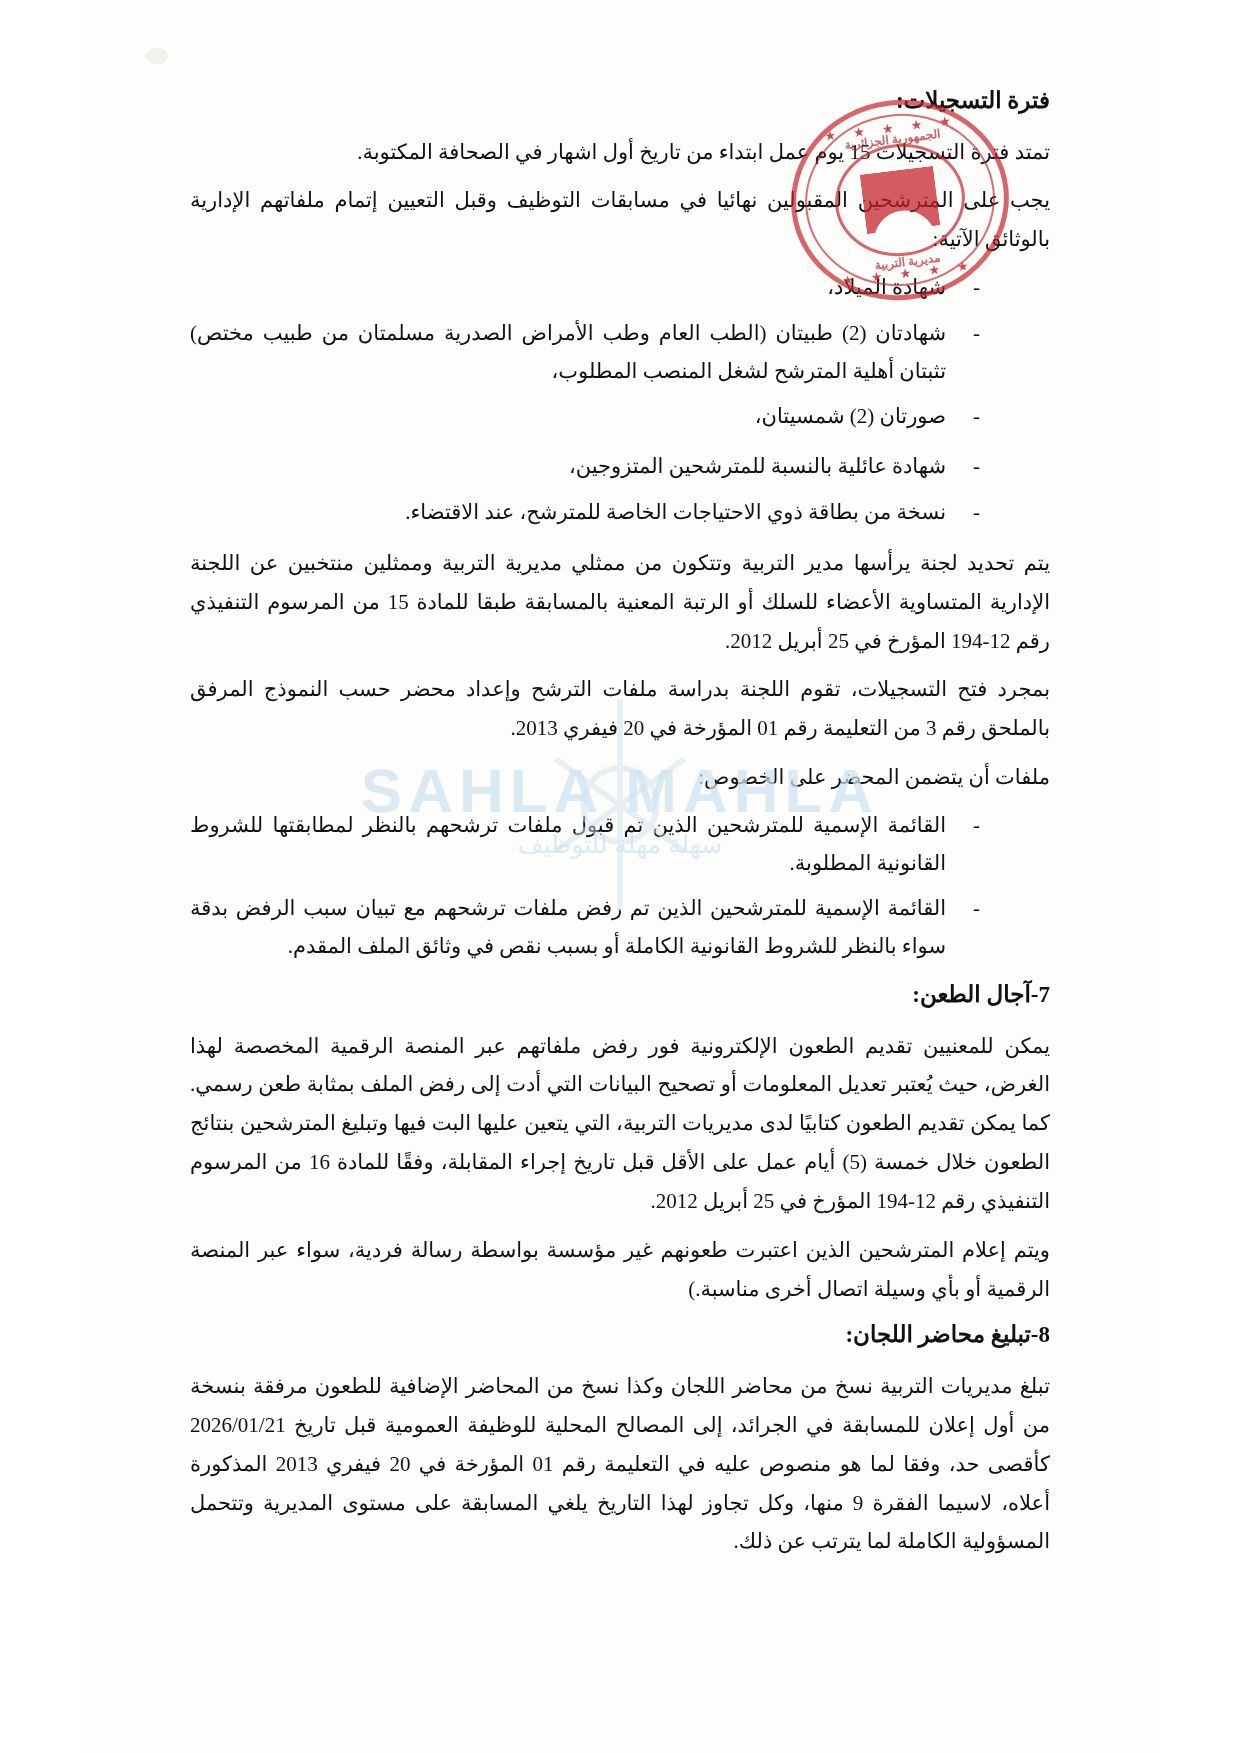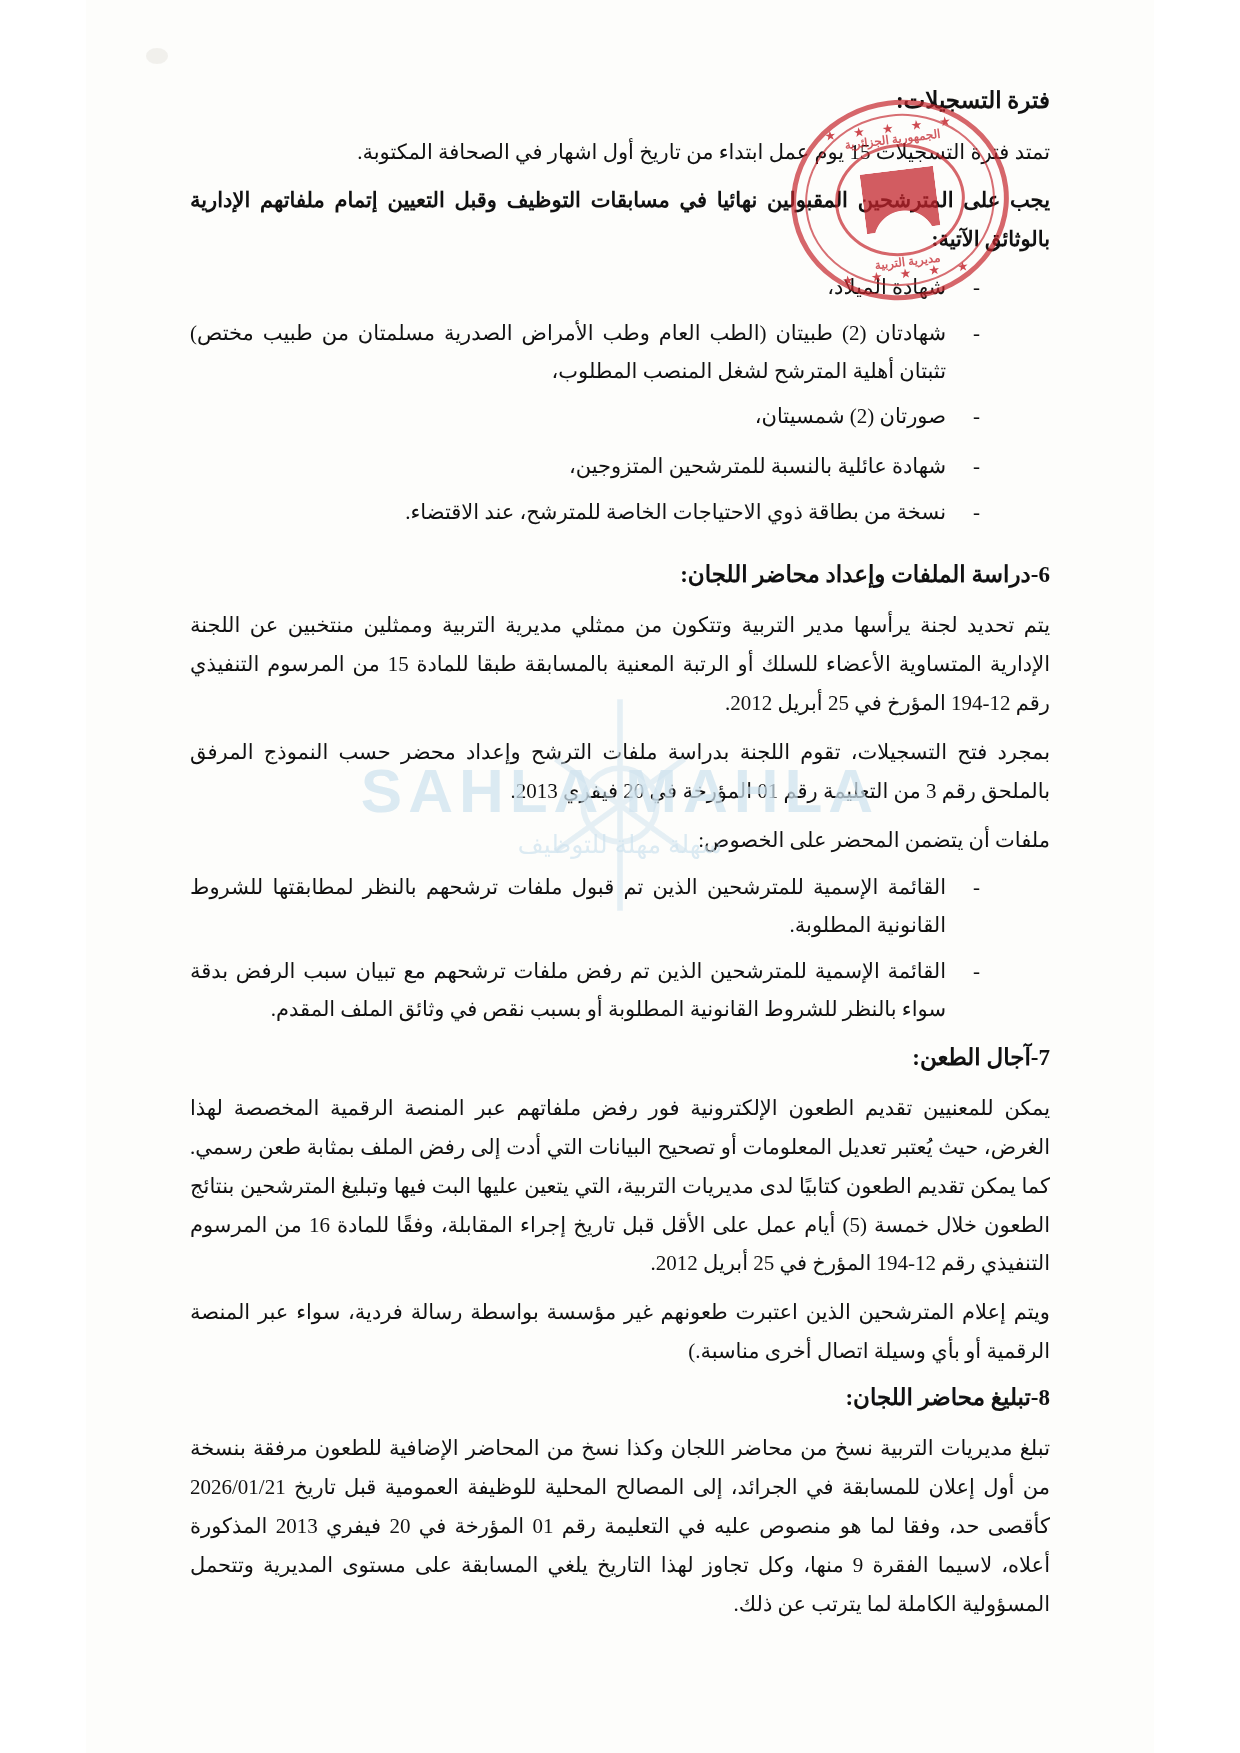--- a/index.html
+++ b/index.html
@@ -45,21 +45,21 @@
   }
   .heading.spaced { margin-top: 26px; }
 
   p.body {
     font-size: 21px;
     line-height: 1.85;
     margin: 0 0 10px 0;
     text-align: justify;
     text-justify: inter-word;
   }
-  p.bold { font-weight: bold; text-align: justify; }
+  p.bold { font-weight: normal; text-align: justify; }
 
   ul.dashlist {
     list-style: none;
     margin: 6px 0 12px 0;
     padding: 0 70px 0 0;
   }
   ul.dashlist li {
     font-size: 21px;
     line-height: 1.8;
     margin-bottom: 8px;
@@ -218,34 +218,33 @@
       <li>
         <span class="dash">-</span>
         <span>شهادة عائلية بالنسبة للمترشحين المتزوجين،</span>
       </li>
       <li>
         <span class="dash">-</span>
         <span>نسخة من بطاقة ذوي الاحتياجات الخاصة للمترشح، عند الاقتضاء.</span>
       </li>
     </ul>
 
-    <h2 class="heading spaced">6-دراسة الملفات وإعداد محاضر اللجان:</h2>
 
     <p class="body">يتم تحديد لجنة يرأسها مدير التربية وتتكون من ممثلي مديرية التربية وممثلين منتخبين عن اللجنة الإدارية المتساوية الأعضاء للسلك أو الرتبة المعنية بالمسابقة طبقا للمادة 15 من المرسوم التنفيذي رقم 12-194 المؤرخ في 25 أبريل 2012.</p>
     <p class="body">بمجرد فتح التسجيلات، تقوم اللجنة بدراسة ملفات الترشح وإعداد محضر حسب النموذج المرفق بالملحق رقم 3 من التعليمة رقم 01 المؤرخة في 20 فيفري 2013.</p>
     <p class="body tight">ملفات أن يتضمن المحضر على الخصوص:</p>
 
     <ul class="dashlist">
       <li>
         <span class="dash">-</span>
         <span>القائمة الإسمية للمترشحين الذين تم قبول ملفات ترشحهم بالنظر لمطابقتها للشروط القانونية المطلوبة.</span>
       </li>
       <li>
         <span class="dash">-</span>
-        <span>القائمة الإسمية للمترشحين الذين تم رفض ملفات ترشحهم مع تبيان سبب الرفض بدقة سواء بالنظر للشروط القانونية المطلوبة أو بسبب نقص في وثائق الملف المقدم.</span>
+        <span>القائمة الإسمية للمترشحين الذين تم رفض ملفات ترشحهم مع تبيان سبب الرفض بدقة سواء بالنظر للشروط القانونية الكاملة أو بسبب نقص في وثائق الملف المقدم.</span>
       </li>
     </ul>
 
     <h2 class="heading">7-آجال الطعن:</h2>
 
     <p class="body">يمكن للمعنيين تقديم الطعون الإلكترونية فور رفض ملفاتهم عبر المنصة الرقمية المخصصة لهذا الغرض، حيث يُعتبر تعديل المعلومات أو تصحيح البيانات التي أدت إلى رفض الملف بمثابة طعن رسمي. كما يمكن تقديم الطعون كتابيًا لدى مديريات التربية، التي يتعين عليها البت فيها وتبليغ المترشحين بنتائج الطعون خلال خمسة (5) أيام عمل على الأقل قبل تاريخ إجراء المقابلة، وفقًا للمادة 16 من المرسوم التنفيذي رقم 12-194 المؤرخ في 25 أبريل 2012.</p>
     <p class="body">ويتم إعلام المترشحين الذين اعتبرت طعونهم غير مؤسسة بواسطة رسالة فردية، سواء عبر المنصة الرقمية أو بأي وسيلة اتصال أخرى مناسبة.)</p>
 
     <h2 class="heading">8-تبليغ محاضر اللجان:</h2>
 

